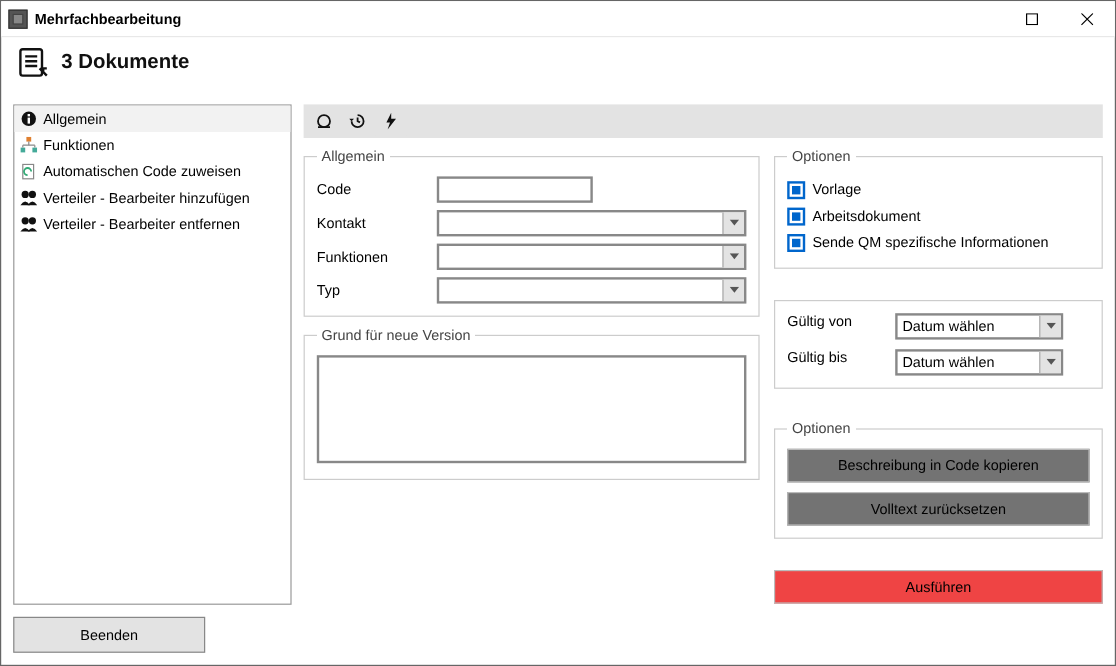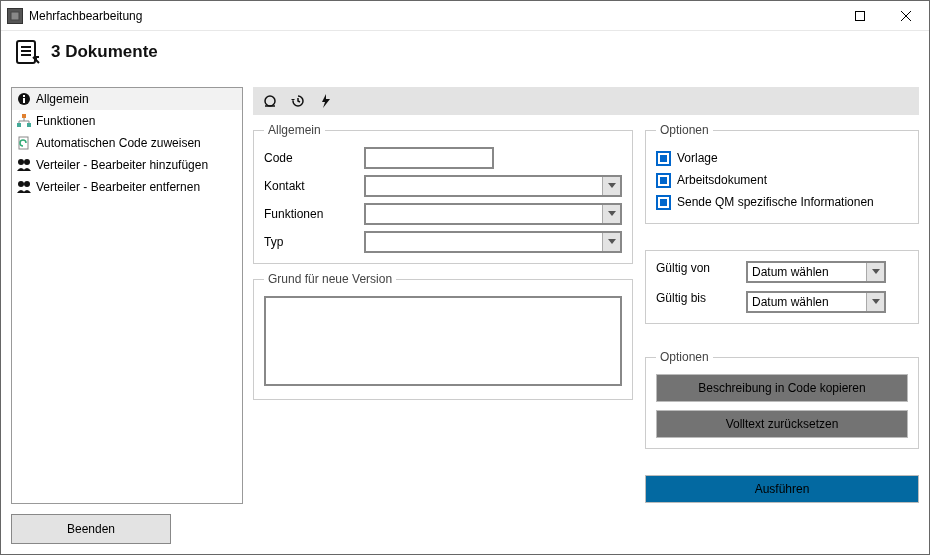--- a/index.html
+++ b/index.html
@@ -1,20 +1,20 @@
 <!DOCTYPE html>
 <html><head>
 <meta charset="utf-8">
 <style>
 * { box-sizing: border-box; font-family: "Segoe UI", Tahoma, sans-serif; font-size: 12px; }
 body { margin: 0; background: #fff; }
 .window { width: 930px; height: 555px; border: 1px solid #666; position: relative; display: flex; flex-direction: column; background: #fff; }
 .titlebar { height: 30px; background: #fff; display: flex; align-items: center; padding: 0 0 0 6px; border-bottom: 1px solid #e8e8e8; }
 .titlebar .app-icon { width: 16px; height: 16px; background: #555; margin-right: 6px; display:flex;align-items:center;justify-content:center;color:#ccc;font-size:10px;border:1px solid #333; }
-.titlebar .title { font-weight: 400; color: #000; }
+.titlebar .title { font-weight: 700; color: #000; }
 .titlebar .spacer { flex: 1; }
 .titlebar .winbtn { width: 46px; height: 30px; display: flex; align-items: center; justify-content: center; cursor: default; }
 .header { display: flex; align-items: center; padding: 8px 14px 6px 14px; }
 .header .bigicon { width: 28px; height: 26px; margin-right: 8px; }
 .header .headtxt { font-size: 17px; font-weight: 700; color: #111; }
 .body { flex: 1; display: flex; padding: 16px 10px 10px 10px; gap: 10px; }
 .leftcol { width: 232px; display: flex; flex-direction: column; }
 .navbox { flex: 1; border: 1px solid #999; background: #fff; }
 .navitem { display: flex; align-items: center; height: 22px; padding: 0 4px 0 4px; color: #000; cursor: default; gap:4px; }
 .navitem.active { background: #f2f2f2; }
@@ -34,21 +34,21 @@
 .formrow .combo { flex: 1; height: 22px; border: 2px solid #888; background:#fff; position:relative; padding:0 2px; }
 .formrow .combo .arrow, .datecombo .arrow { position:absolute; right:0; top:0; width:18px; height:100%; background:#e3e3e3; display:flex;align-items:center;justify-content:center; border-left:1px solid #aaa;}
 .versionbox textarea { width: 100%; height: 90px; resize: none; border: 2px solid #888; background:#fff; padding:2px; font-family:inherit; }
 .chkrow { display:flex; align-items:center; height:22px; gap:6px; }
 .chkbox { width:15px;height:15px;border:2px solid #0066cc; display:flex;align-items:center;justify-content:center; background:#fff; }
 .chkbox .inner { width:7px;height:7px;background:#0066cc; }
 .daterow { display:flex; align-items:flex-start; margin-bottom:8px; }
 .daterow label { width:90px; color:#000; }
 .datecombo { width:140px; height:22px; border:2px solid #888; background:#fff; position:relative; padding:2px 2px 0 4px; color:#000; }
 .bigbtn { height:28px; border:1px solid #bbb; background:#737373; display:flex;align-items:center;justify-content:center;color:#000; margin-bottom:8px; }
-.exec { height:28px; border:1px solid #bbb; background:#0369a1; display:flex;align-items:center;justify-content:center;color:#000; }
+.exec { height:28px; border:1px solid #bbb; background:#ef4444; display:flex;align-items:center;justify-content:center;color:#000; }
 svg { display:block; }
 </style>
 </head>
 <body>
 
 <div class="window">
   <div class="titlebar">
     <div class="app-icon">
       <svg width="10" height="10" viewBox="0 0 10 10">
           <rect x="1" y="1" width="8" height="8" fill="#888" stroke="#444"></rect>

